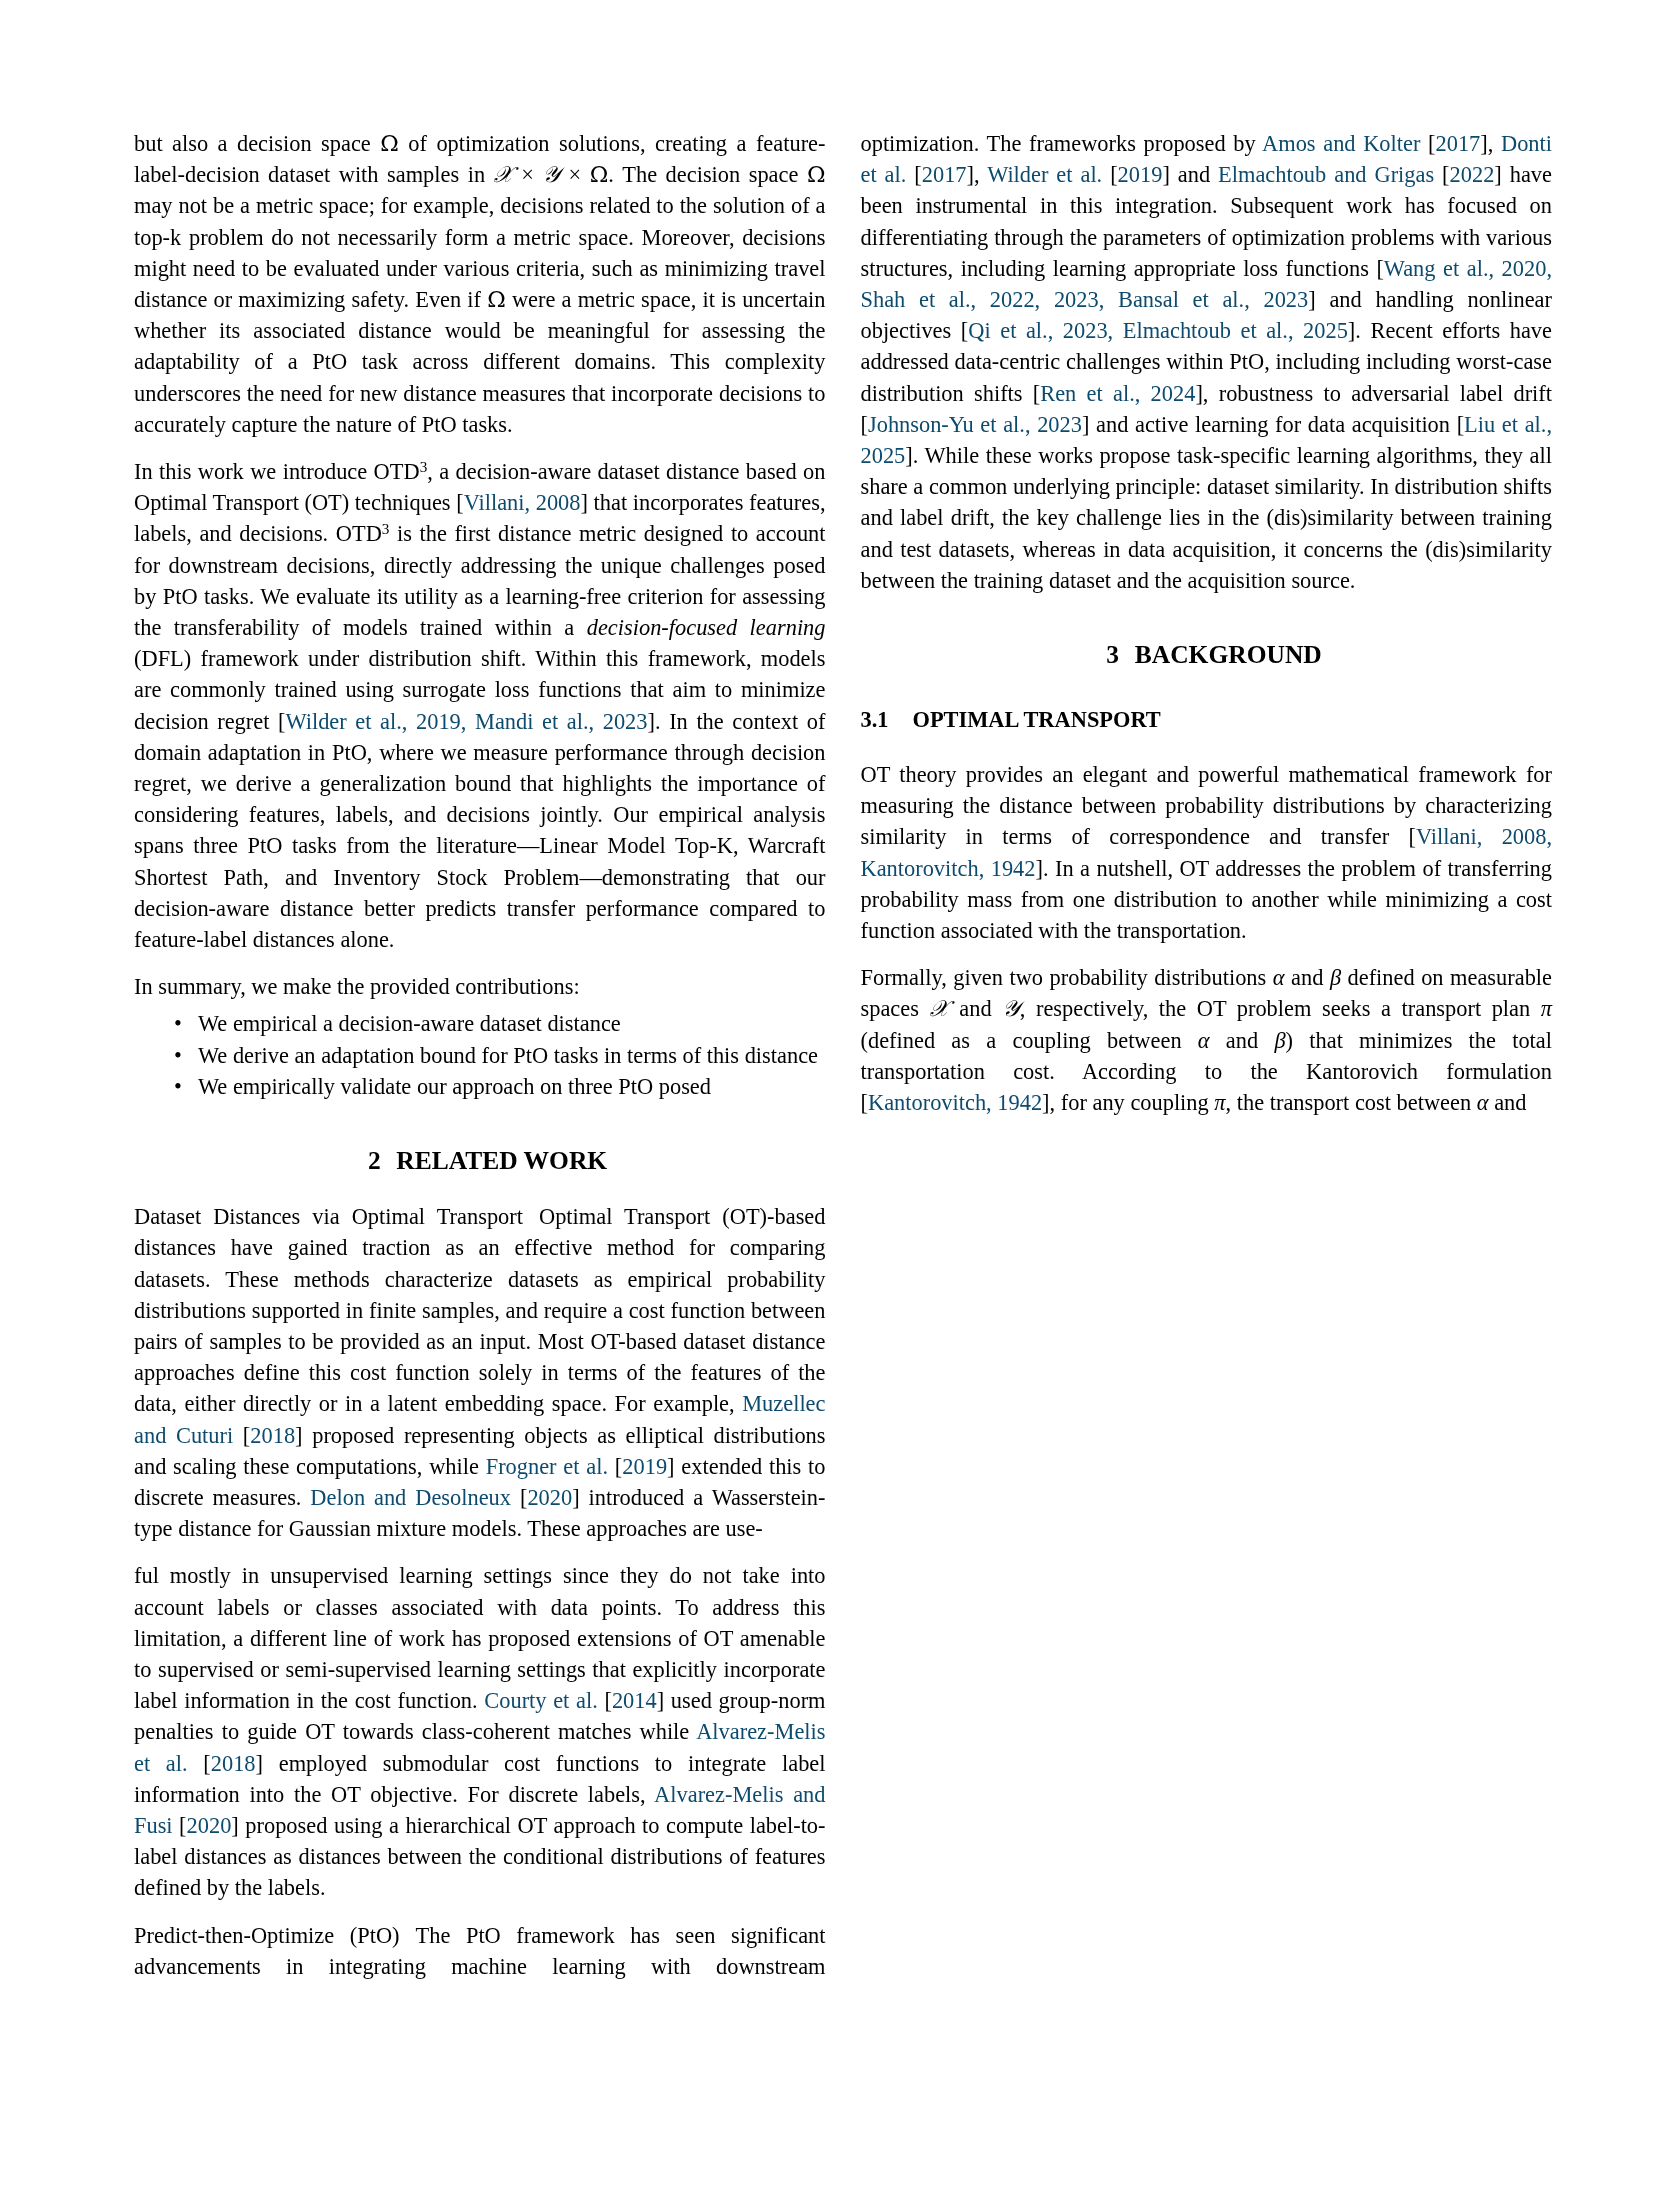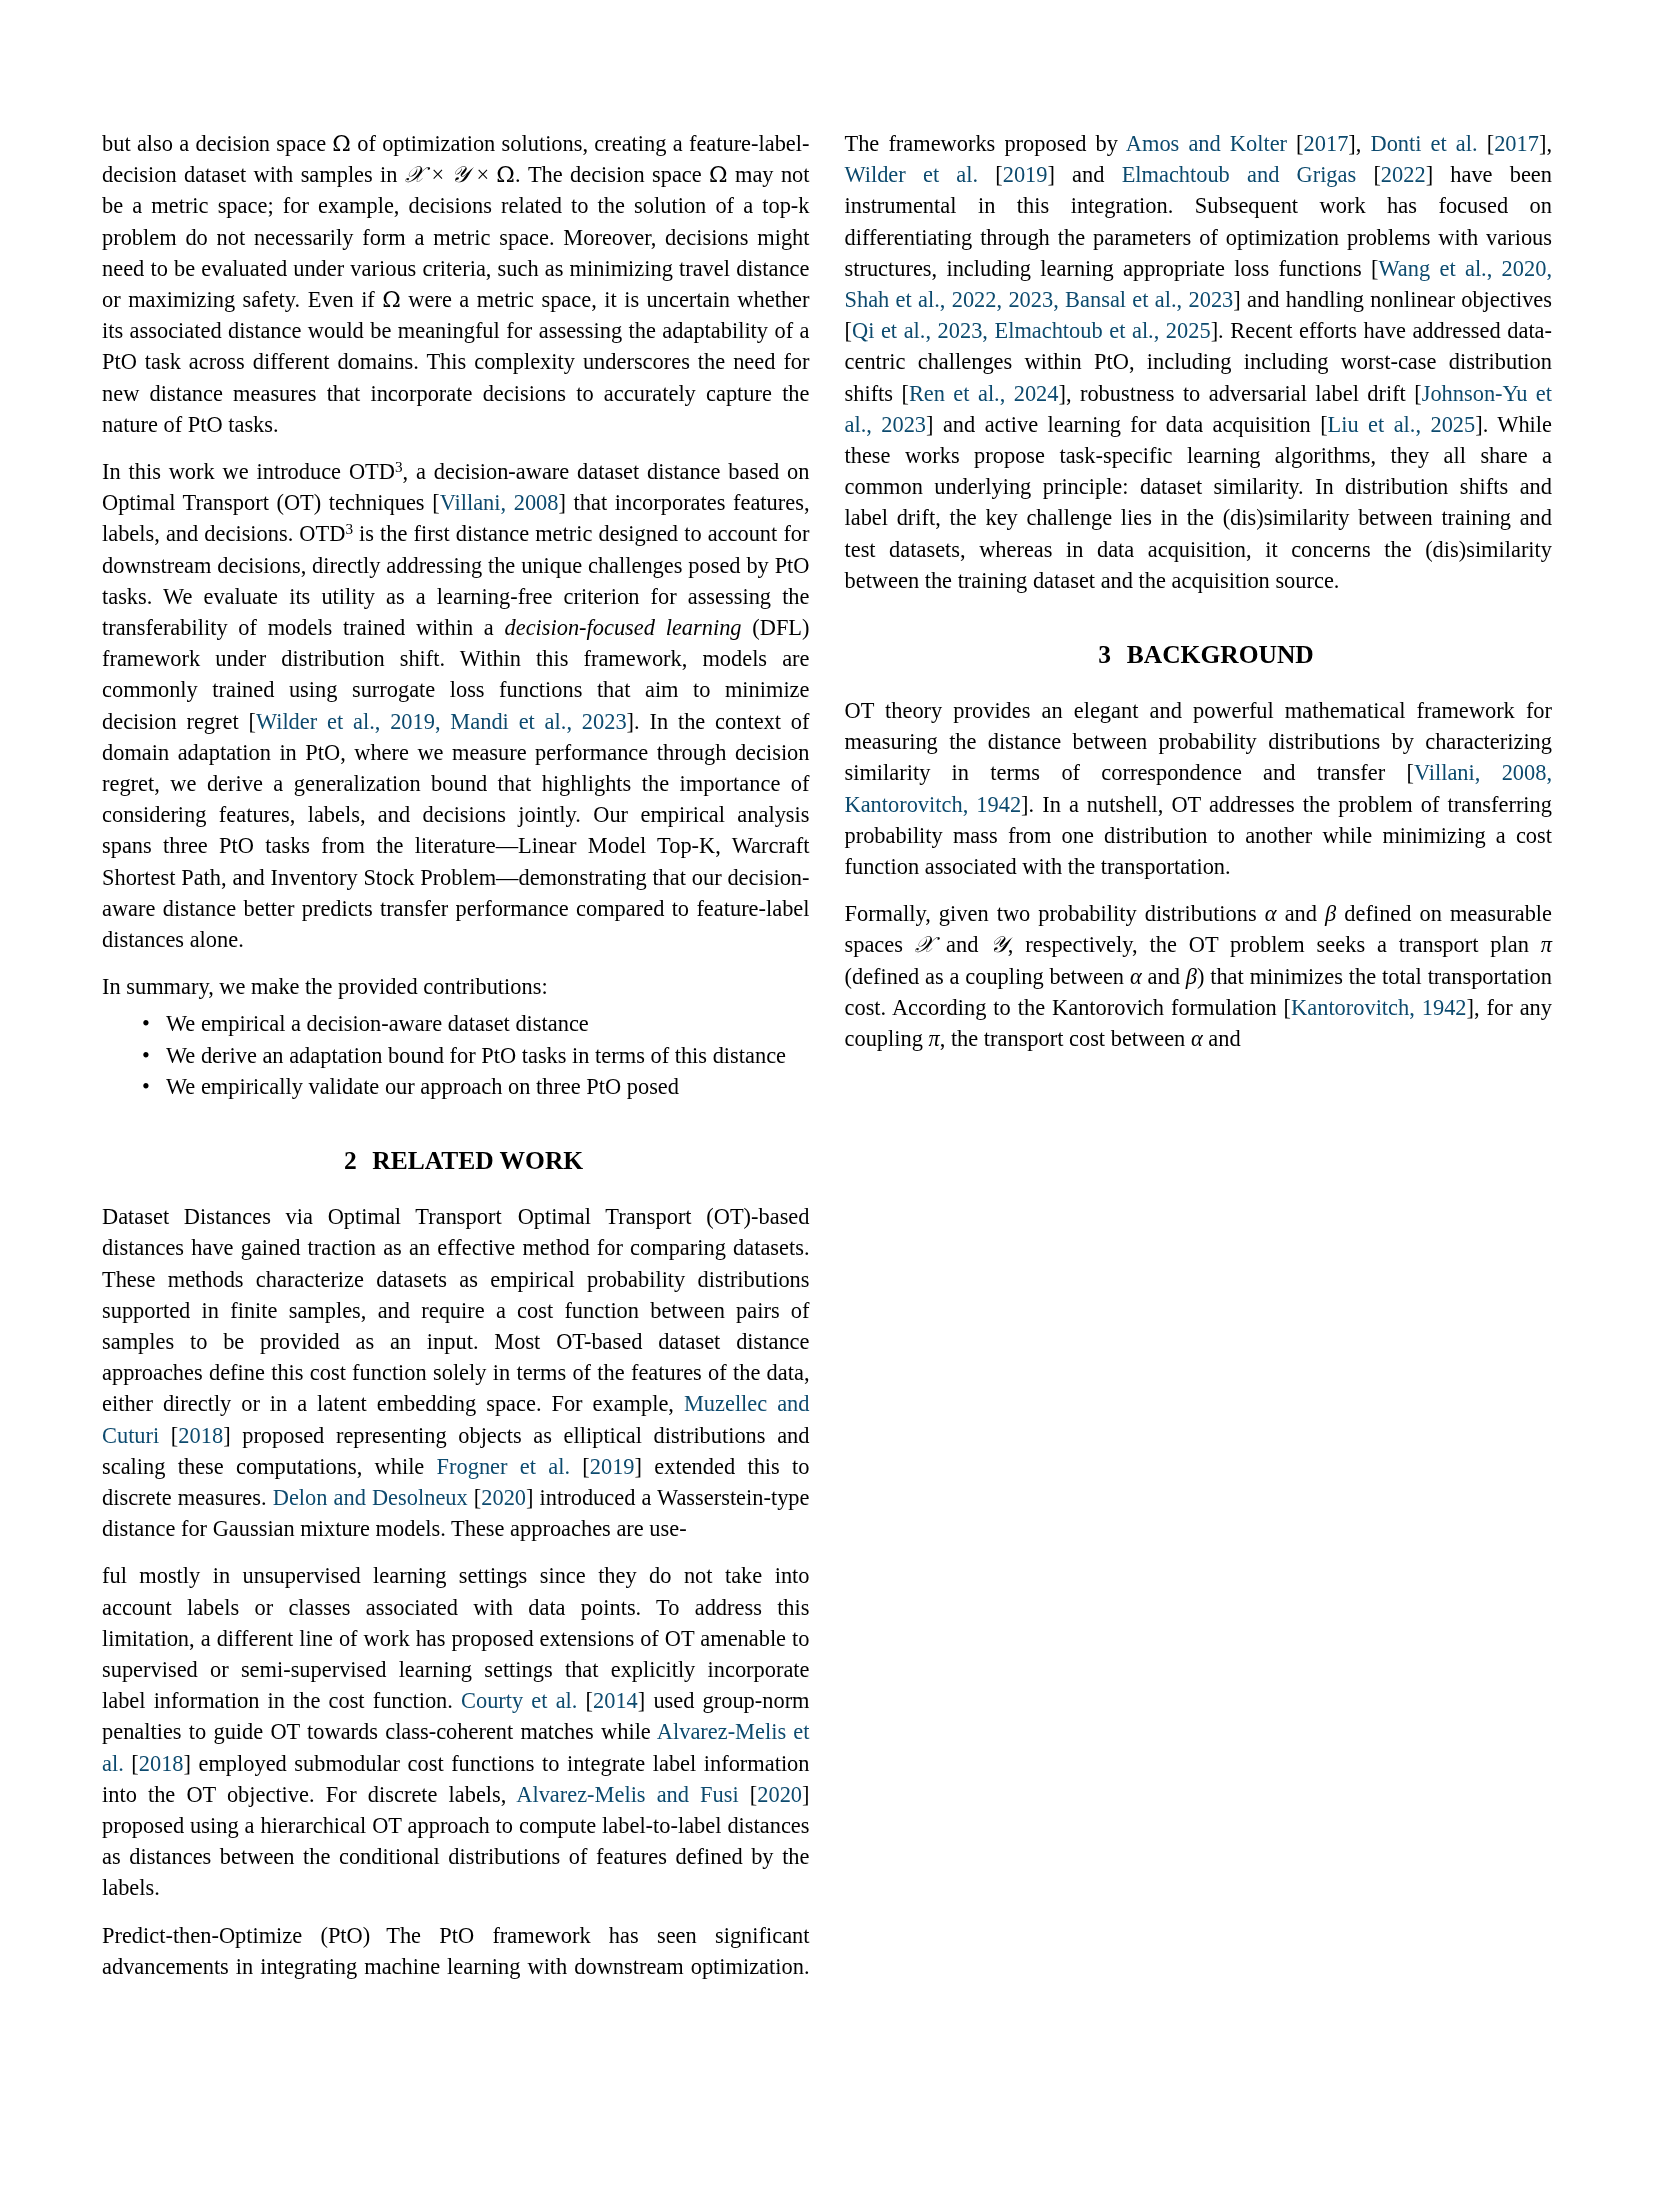--- a/index.html
+++ b/index.html
@@ -23,20 +23,21 @@
   }
   .columns {
     column-count: 2;
     column-gap: 35px;
     column-fill: auto;
     height: 1884px;
     font-size: 22.4px;
     line-height: 31.2px;
     text-align: justify;
     hyphens: manual;
+    margin-left: 32px;
   }
   p {
     margin: 0 0 0 0;
     text-align: justify;
     text-justify: inter-word;
   }
   p + p { margin-top: 16px; }
 
   .sec {
     font-weight: bold;
@@ -108,19 +109,20 @@
     <h2 class="sec"><span class="num">2</span><span>RELATED WORK</span></h2>
 
     <p><span class="runin">Dataset Distances via Optimal Transport</span><span class="runin-gap"></span><span>Optimal Transport (OT)-based distances have gained traction as an effective method for comparing datasets. These methods characterize datasets as empirical probability distributions supported in finite samples, and require a cost function between pairs of samples to be provided as an input. Most OT-based dataset distance approaches define this cost function solely in terms of the features of the data, either directly or in a latent embedding space. For example, </span><a class="cite" href="#">Muzellec and Cuturi</a><span> [</span><a class="cite" href="#">2018</a><span>] proposed representing objects as elliptical distributions and scaling these computations, while </span><a class="cite" href="#">Frogner et al.</a><span> [</span><a class="cite" href="#">2019</a><span>] extended this to discrete measures. </span><a class="cite" href="#">Delon and Desolneux</a><span> [</span><a class="cite" href="#">2020</a><span>] introduced a Wasserstein-type distance for Gaussian mixture models. These approaches are use-</span></p>
 
     <p><span>ful mostly in unsupervised learning settings since they do not take into account labels or classes associated with data points. To address this limitation, a different line of work has proposed extensions of OT amenable to supervised or semi-supervised learning settings that explicitly incorporate label information in the cost function. </span><a class="cite" href="#">Courty et al.</a><span> [</span><a class="cite" href="#">2014</a><span>] used group-norm penalties to guide OT towards class-coherent matches while </span><a class="cite" href="#">Alvarez-Melis et al.</a><span> [</span><a class="cite" href="#">2018</a><span>] employed submodular cost functions to integrate label information into the OT objective. For discrete labels, </span><a class="cite" href="#">Alvarez-Melis and Fusi</a><span> [</span><a class="cite" href="#">2020</a><span>] proposed using a hierarchical OT approach to compute label-to-label distances as distances between the conditional distributions of features defined by the labels.</span></p>
 
     <p><span class="runin">Predict-then-Optimize (PtO)</span><span class="runin-gap"></span><span>The PtO framework has seen significant advancements in integrating machine learning with downstream optimization. The frameworks proposed by </span><a class="cite" href="#">Amos and Kolter</a><span> [</span><a class="cite" href="#">2017</a><span>], </span><a class="cite" href="#">Donti et al.</a><span> [</span><a class="cite" href="#">2017</a><span>], </span><a class="cite" href="#">Wilder et al.</a><span> [</span><a class="cite" href="#">2019</a><span>] and </span><a class="cite" href="#">Elmachtoub and Grigas</a><span> [</span><a class="cite" href="#">2022</a><span>] have been instrumental in this integration. Subsequent work has focused on differentiating through the parameters of optimization problems with various structures, including learning appropriate loss functions [</span><a class="cite" href="#">Wang et al., 2020, Shah et al., 2022, 2023, Bansal et al., 2023</a><span>] and handling nonlinear objectives [</span><a class="cite" href="#">Qi et al., 2023, Elmachtoub et al., 2025</a><span>]. Recent efforts have addressed data-centric challenges within PtO, including including worst-case distribution shifts [</span><a class="cite" href="#">Ren et al., 2024</a><span>], robustness to adversarial label drift [</span><a class="cite" href="#">Johnson-Yu et al., 2023</a><span>] and active learning for data acquisition [</span><a class="cite" href="#">Liu et al., 2025</a><span>]. While these works propose task-specific learning algorithms, they all share a common underlying principle: dataset similarity. In distribution shifts and label drift, the key challenge lies in the (dis)similarity between training and test datasets, whereas in data acquisition, it concerns the (dis)similarity between the training dataset and the acquisition source.</span></p>
 
     <h2 class="sec"><span class="num">3</span><span>BACKGROUND</span></h2>
 
+    <h3 class="subsec"><span class="num">3.1</span><span>OPTIMAL TRANSPORT</span></h3>
 
     <p><span>OT theory provides an elegant and powerful mathematical framework for measuring the distance between probability distributions by characterizing similarity in terms of correspondence and transfer [</span><a class="cite" href="#">Villani, 2008, Kantorovitch, 1942</a><span>]. In a nutshell, OT addresses the problem of transferring probability mass from one distribution to another while minimizing a cost function associated with the transportation.</span></p>
 
     <p><span>Formally, given two probability distributions </span><span class="mi">α</span><span> and </span><span class="mi">β</span><span> defined on measurable spaces </span><span class="cal">𝒳</span><span> and </span><span class="cal">𝒴</span><span>, respectively, the OT problem seeks a transport plan </span><span class="mi">π</span><span> (defined as a coupling between </span><span class="mi">α</span><span> and </span><span class="mi">β</span><span>) that minimizes the total transportation cost. According to the Kantorovich formulation [</span><a class="cite" href="#">Kantorovitch, 1942</a><span>], for any coupling </span><span class="mi">π</span><span>, the transport cost between </span><span class="mi">α</span><span> and</span></p>
 
   </div>
 </div>
 
 </body></html>

